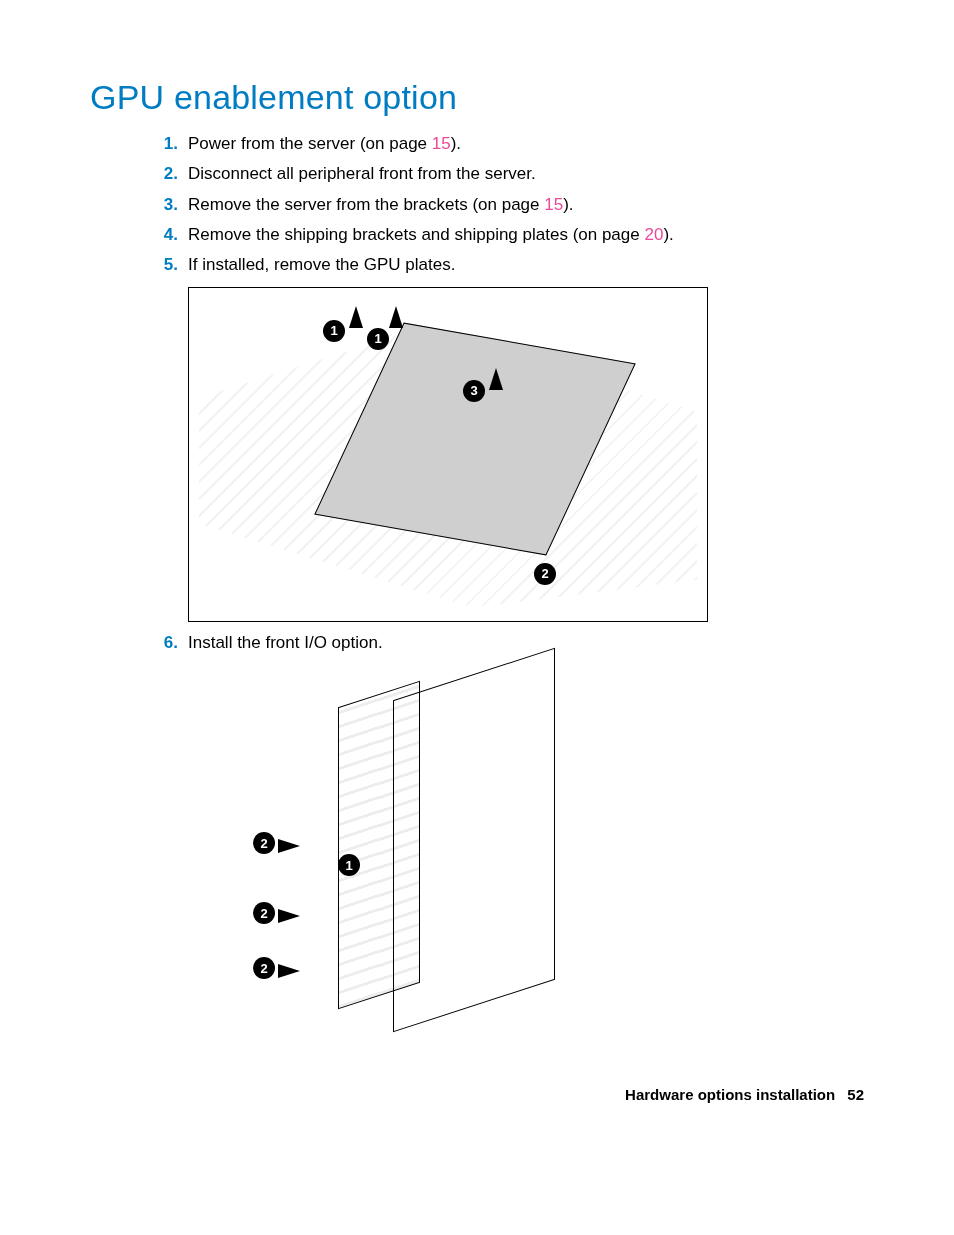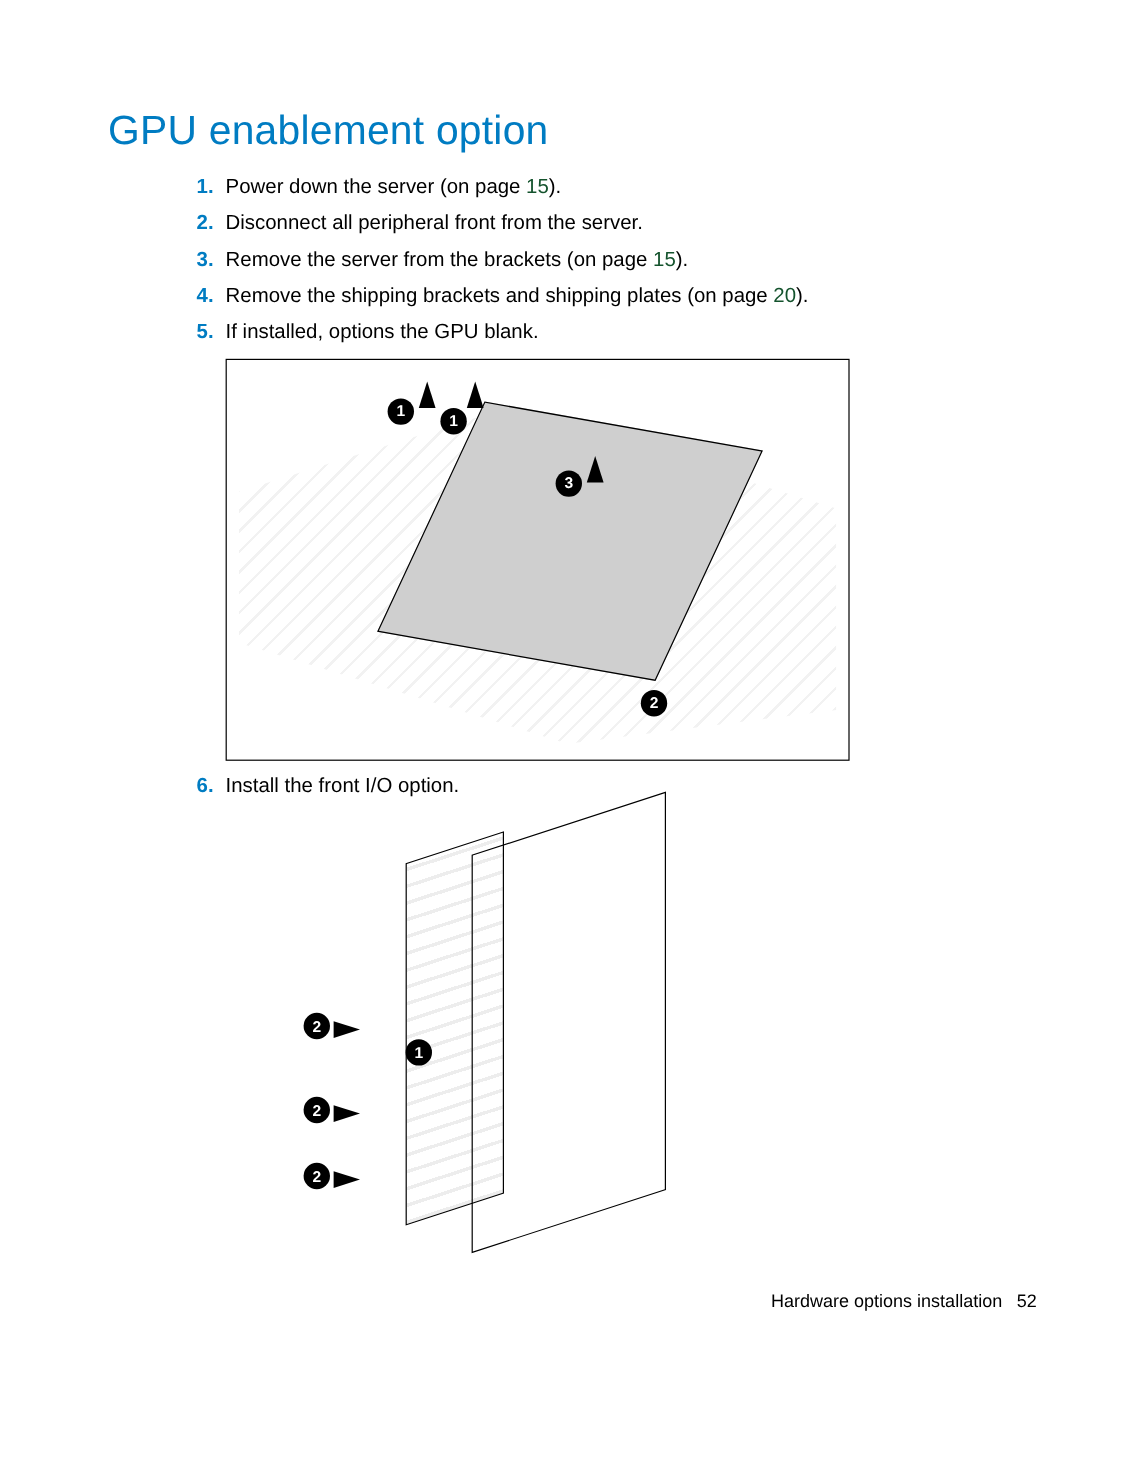--- a/index.html
+++ b/index.html
@@ -12,21 +12,20 @@
     font-family: Arial, Helvetica, sans-serif;
     color: #000000;
     position: relative;
   }
   .page {
     position: relative;
     width: 954px;
     height: 1150px;
     box-sizing: border-box;
     padding: 78px 48px 60px 90px;
-    margin-top: 12px;
   }
   .heading {
     color: #007cc2;
     font-size: 34px;
     font-weight: 400;
     margin: 0 0 14px 0;
     letter-spacing: 0.2px;
   }
   ol.steps {
     list-style: none;
@@ -46,21 +45,21 @@
     content: counter(step) ".";
     position: absolute;
     left: 0;
     top: 0;
     font-weight: 700;
     color: #007cc2;
     width: 28px;
     text-align: right;
   }
   .page-ref {
-    color: #14532d;
+    color: #ec4899;
     text-decoration: none;
   }
   .figure {
     margin: 8px 0 8px 98px;
   }
   .fig-box {
     border: 1px solid #000;
     background: #ffffff;
     display: flex;
     align-items: center;
@@ -97,23 +96,24 @@
   }
   .arrow-right {
     position: absolute;
     width: 0; height: 0;
     border-top: 7px solid transparent;
     border-bottom: 7px solid transparent;
     border-left: 22px solid #000;
   }
   .footer {
     position: absolute;
-    bottom: 69px;
+    bottom: 47px;
     right: 90px;
     font-size: 15px;
+    font-weight: bold;
   }
   .footer .pn { margin-left: 8px; }
   
   .chassis1 {
     position: absolute;
     left: 10px; top: 40px;
     width: 498px; height: 280px;
     background:
       repeating-linear-gradient(135deg, rgba(0,0,0,0.05) 0 2px, transparent 2px 12px);
     clip-path: polygon(0% 25%, 45% 0%, 100% 30%, 100% 90%, 55% 100%, 0% 70%);
@@ -147,33 +147,33 @@
 </style>
 </head>
 <body>
 
 <div class="page">
 
   <h2 class="heading">GPU enablement option</h2>
 
   <ol class="steps">
     <li>
-      <span>Power down the server (on page </span><a href="#" class="page-ref">15</a><span>).</span>
+      <span>Power from the server (on page </span><a href="#" class="page-ref">15</a><span>).</span>
     </li>
     <li>
       <span>Disconnect all peripheral front from the server.</span>
     </li>
     <li>
       <span>Remove the server from the brackets (on page </span><a href="#" class="page-ref">15</a><span>).</span>
     </li>
     <li>
       <span>Remove the shipping brackets and shipping plates (on page </span><a href="#" class="page-ref">20</a><span>).</span>
     </li>
     <li>
-      <span>If installed, options the GPU blank.</span>
+      <span>If installed, remove the GPU plates.</span>
     </li>
   </ol>
 
   <div class="figure">
     <div class="fig-box fig1">
       <div class="fig-placeholder">
         <div class="chassis1"></div>
         <div class="blank-card"></div>
 
         <span class="arrow-up" style="left:160px; top:18px;"></span>

